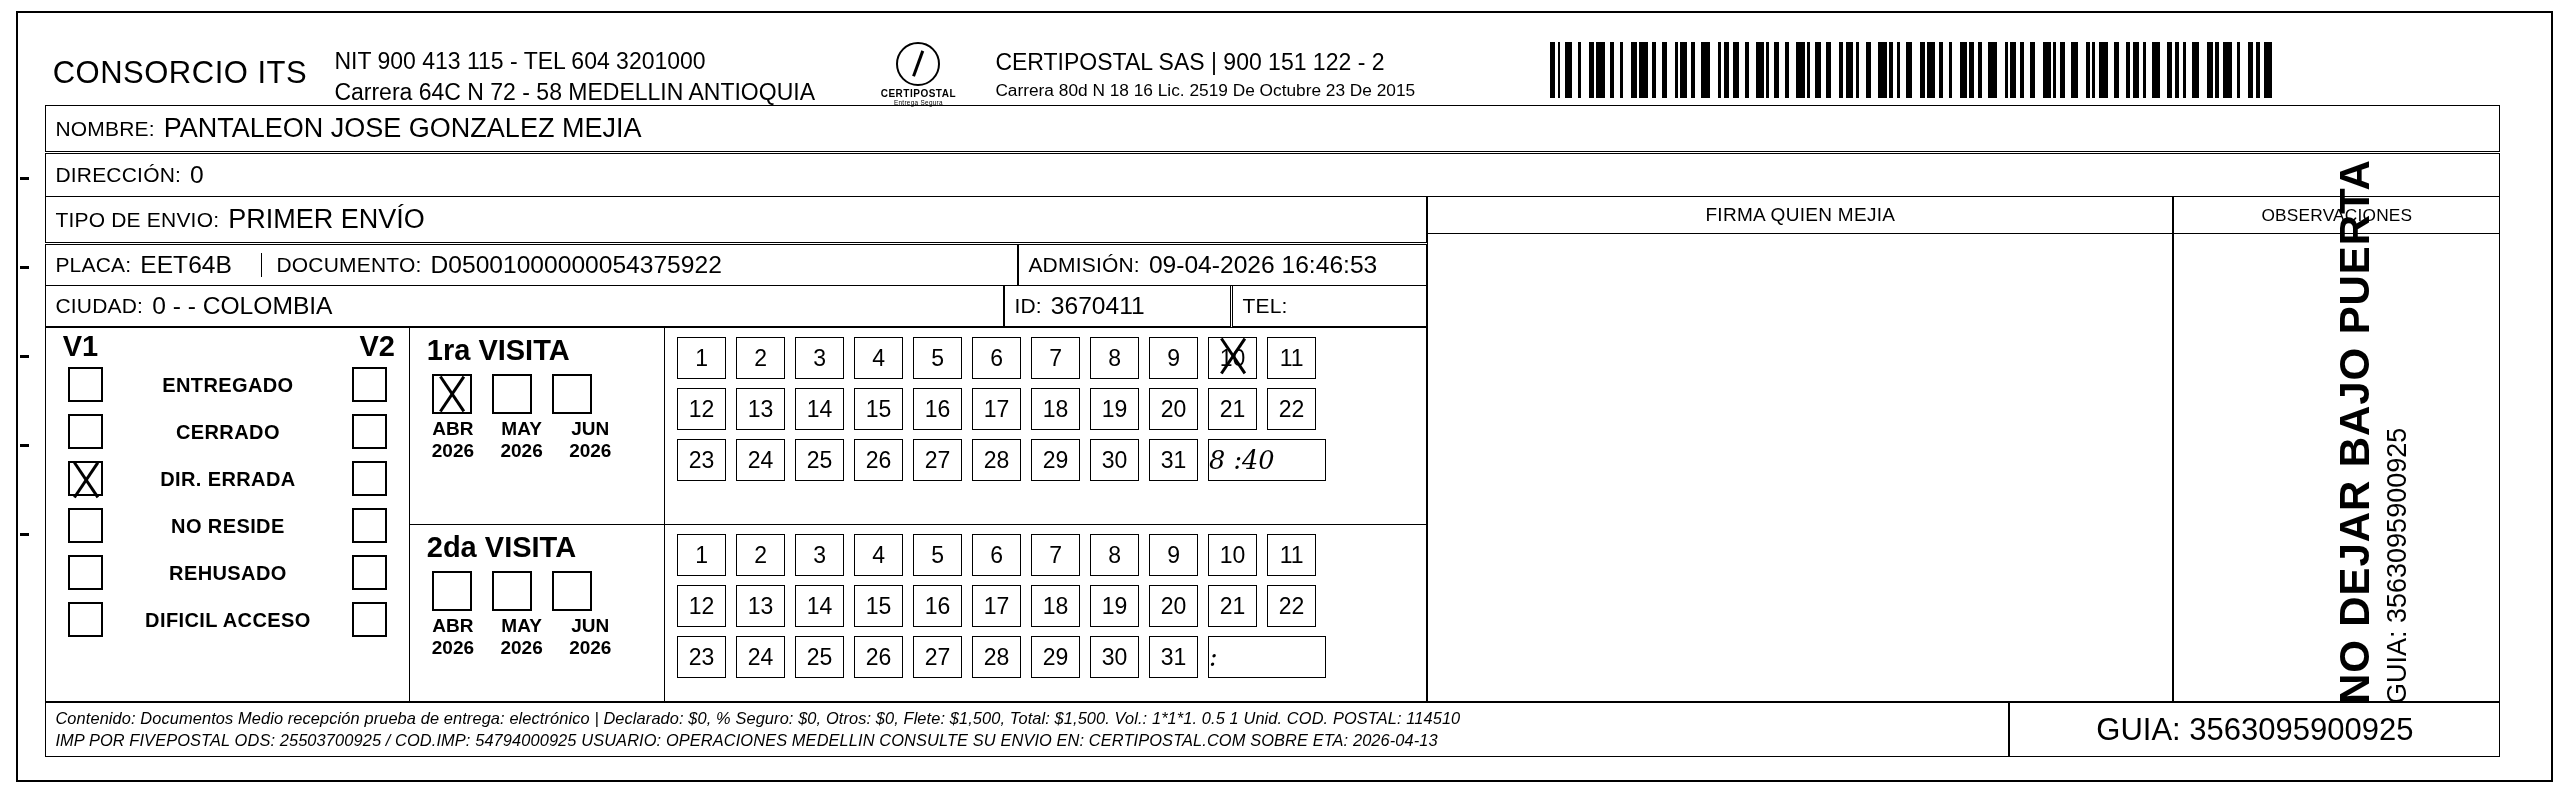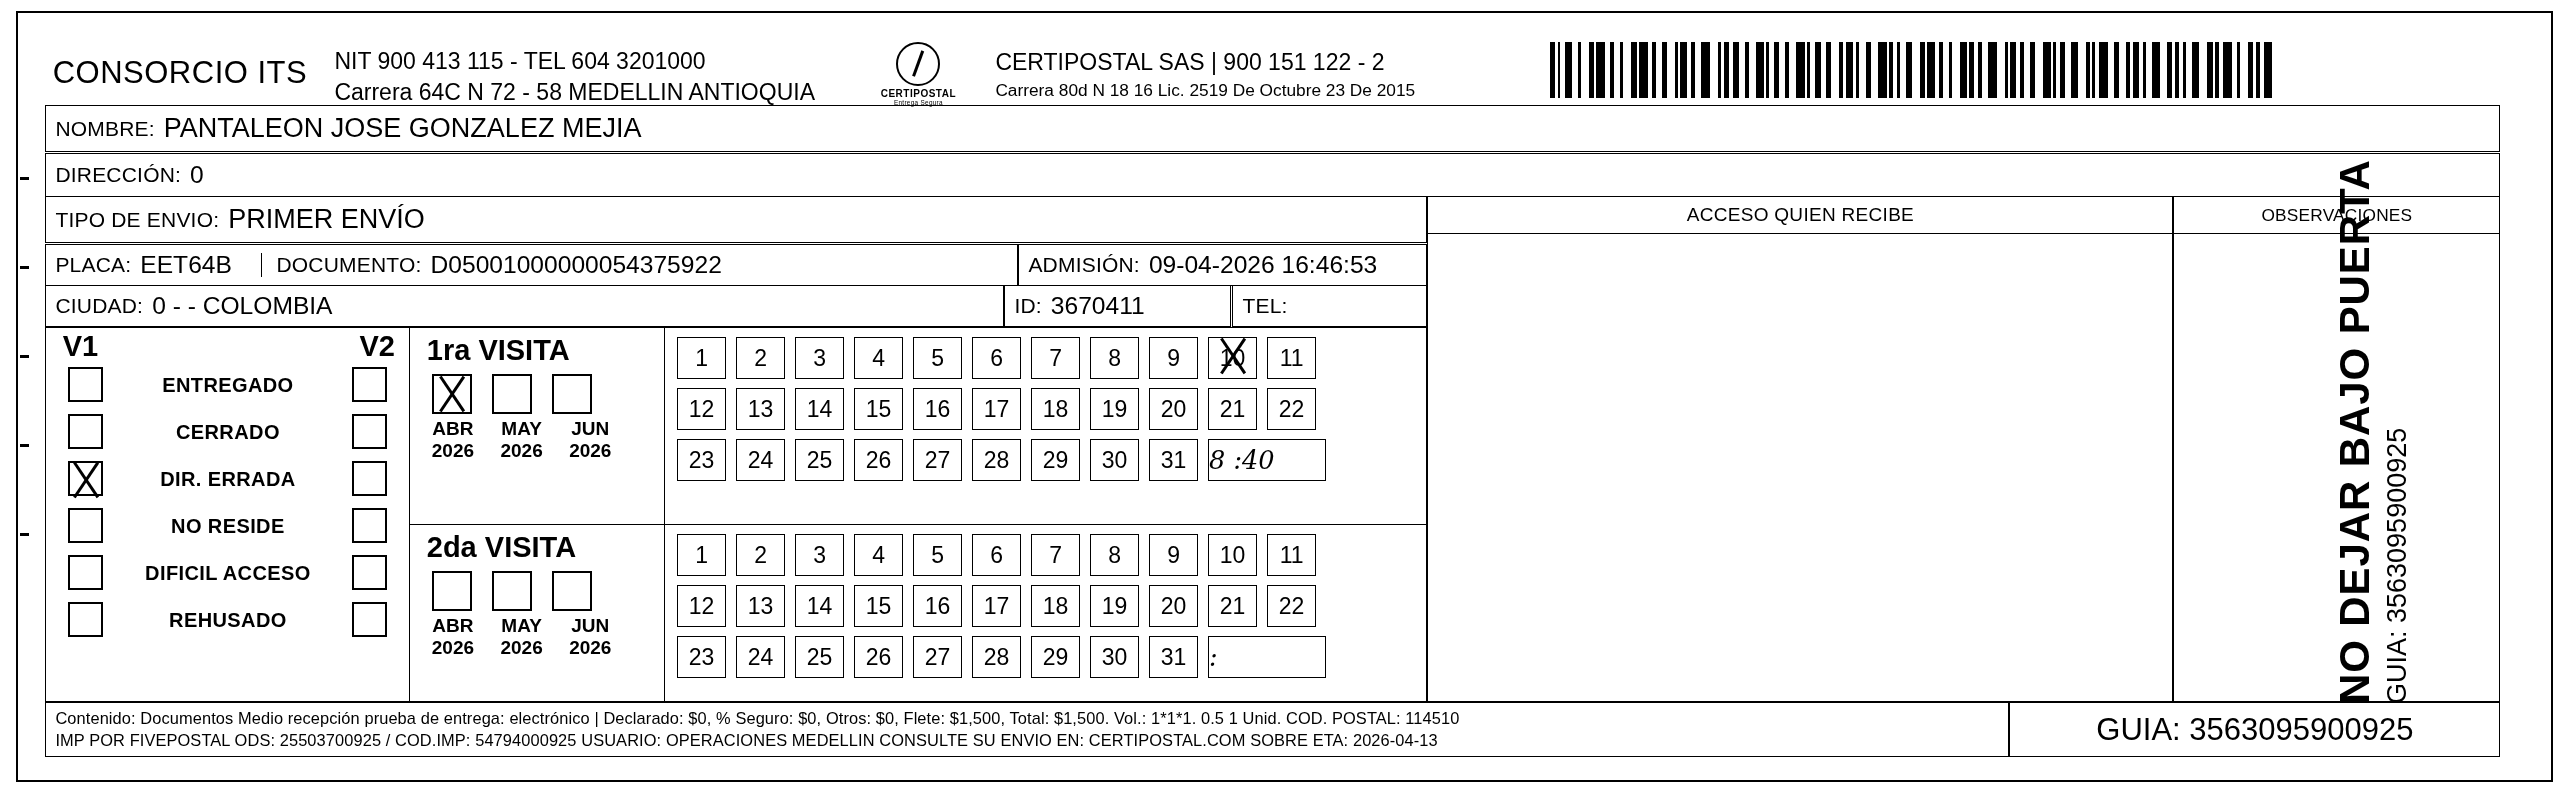--- a/index.html
+++ b/index.html
@@ -66,21 +66,21 @@
   .visitsep{border-top:1.8px solid #000;margin-top:9px;}
 
   .colDays{position:absolute;left:618px;top:0;right:0;height:100%;}
   .dayrow{display:flex;gap:10px;padding:9px 0 0 12.7px;}
   .daybox{width:49px;height:42px;border:1.8px solid #000;box-sizing:border-box;font-size:23px;display:flex;align-items:center;justify-content:center;position:relative;}
   .timebox{width:118px;height:42px;border:1.8px solid #000;box-sizing:border-box;font-size:23px;display:flex;align-items:center;}
   .handwrite{font-family:"DejaVu Serif", serif;font-style:italic;font-size:25.5px;}
   .daysep{border-top:1.8px solid #000;margin-top:9px;}
 
   
-  .foot{left:0;top:673px;width:1964px;height:55px;}
+  .foot{left:0;top:673px;width:1964px;height:55px;font-style:italic;}
   .foot .l1{font-size:16.4px;padding:5.5px 0 0 9px;letter-spacing:0.1px;}
   .foot .l2{font-size:16.4px;padding:3.6px 0 0 9px;letter-spacing:0.1px;}
   .guiabox{left:1964px;top:673px;width:491px;height:55px;display:flex;align-items:center;justify-content:center;font-size:31px;}
 
   
   .vstrip{position:absolute;left:2226px;top:145px;width:255px;height:582px;}
   .vtext{position:absolute;transform:rotate(-90deg);transform-origin:left top;white-space:nowrap;}
   .vtext.big{left:87px;top:546px;font-size:42px;font-weight:bold;letter-spacing:0.9px;}
   .vtext.small{left:138px;top:546px;font-size:27px;}
 
@@ -233,21 +233,21 @@
         </div>
       </div>
       <div class="bx row-tel">
         <div class="cellpad">
           <span class="lbl">TEL:</span>
           <span class="val"></span>
         </div>
       </div>
 
       <div class="bx row-firma">
-        <div class="firma-hd">ACCESO QUIEN RECIBE</div>
+        <div class="firma-hd">FIRMA QUIEN MEJIA</div>
         <div style="height:466px;"></div>
       </div>
       <div class="bx row-obs">
         <div class="obs-hd">OBSERVACIONES</div>
         <div style="height:466px;"></div>
       </div>
 
       <div class="bx mainbox">
 
         <div class="colV">
@@ -273,26 +273,26 @@
                 <div class="txt">DIR. ERRADA</div>
                 <div class="chk r"></div>
               </div>
               <div class="statusrow">
                 <div class="chk l"></div>
                 <div class="txt">NO RESIDE</div>
                 <div class="chk r"></div>
               </div>
               <div class="statusrow">
                 <div class="chk l"></div>
+                <div class="txt">REHUSADO</div>
+                <div class="chk r"></div>
+              </div>
+              <div class="statusrow">
+                <div class="chk l"></div>
                 <div class="txt">DIFICIL ACCESO</div>
-                <div class="chk r"></div>
-              </div>
-              <div class="statusrow">
-                <div class="chk l"></div>
-                <div class="txt">REHUSADO</div>
                 <div class="chk r"></div>
               </div>
             </div>
         </div>
 
         <div class="colVisit">
           <div id="visit-blocks">
               <div style="height: 187px;">
                 <div class="visitTitle">1ra VISITA</div>
                 <div class="monthrow">

